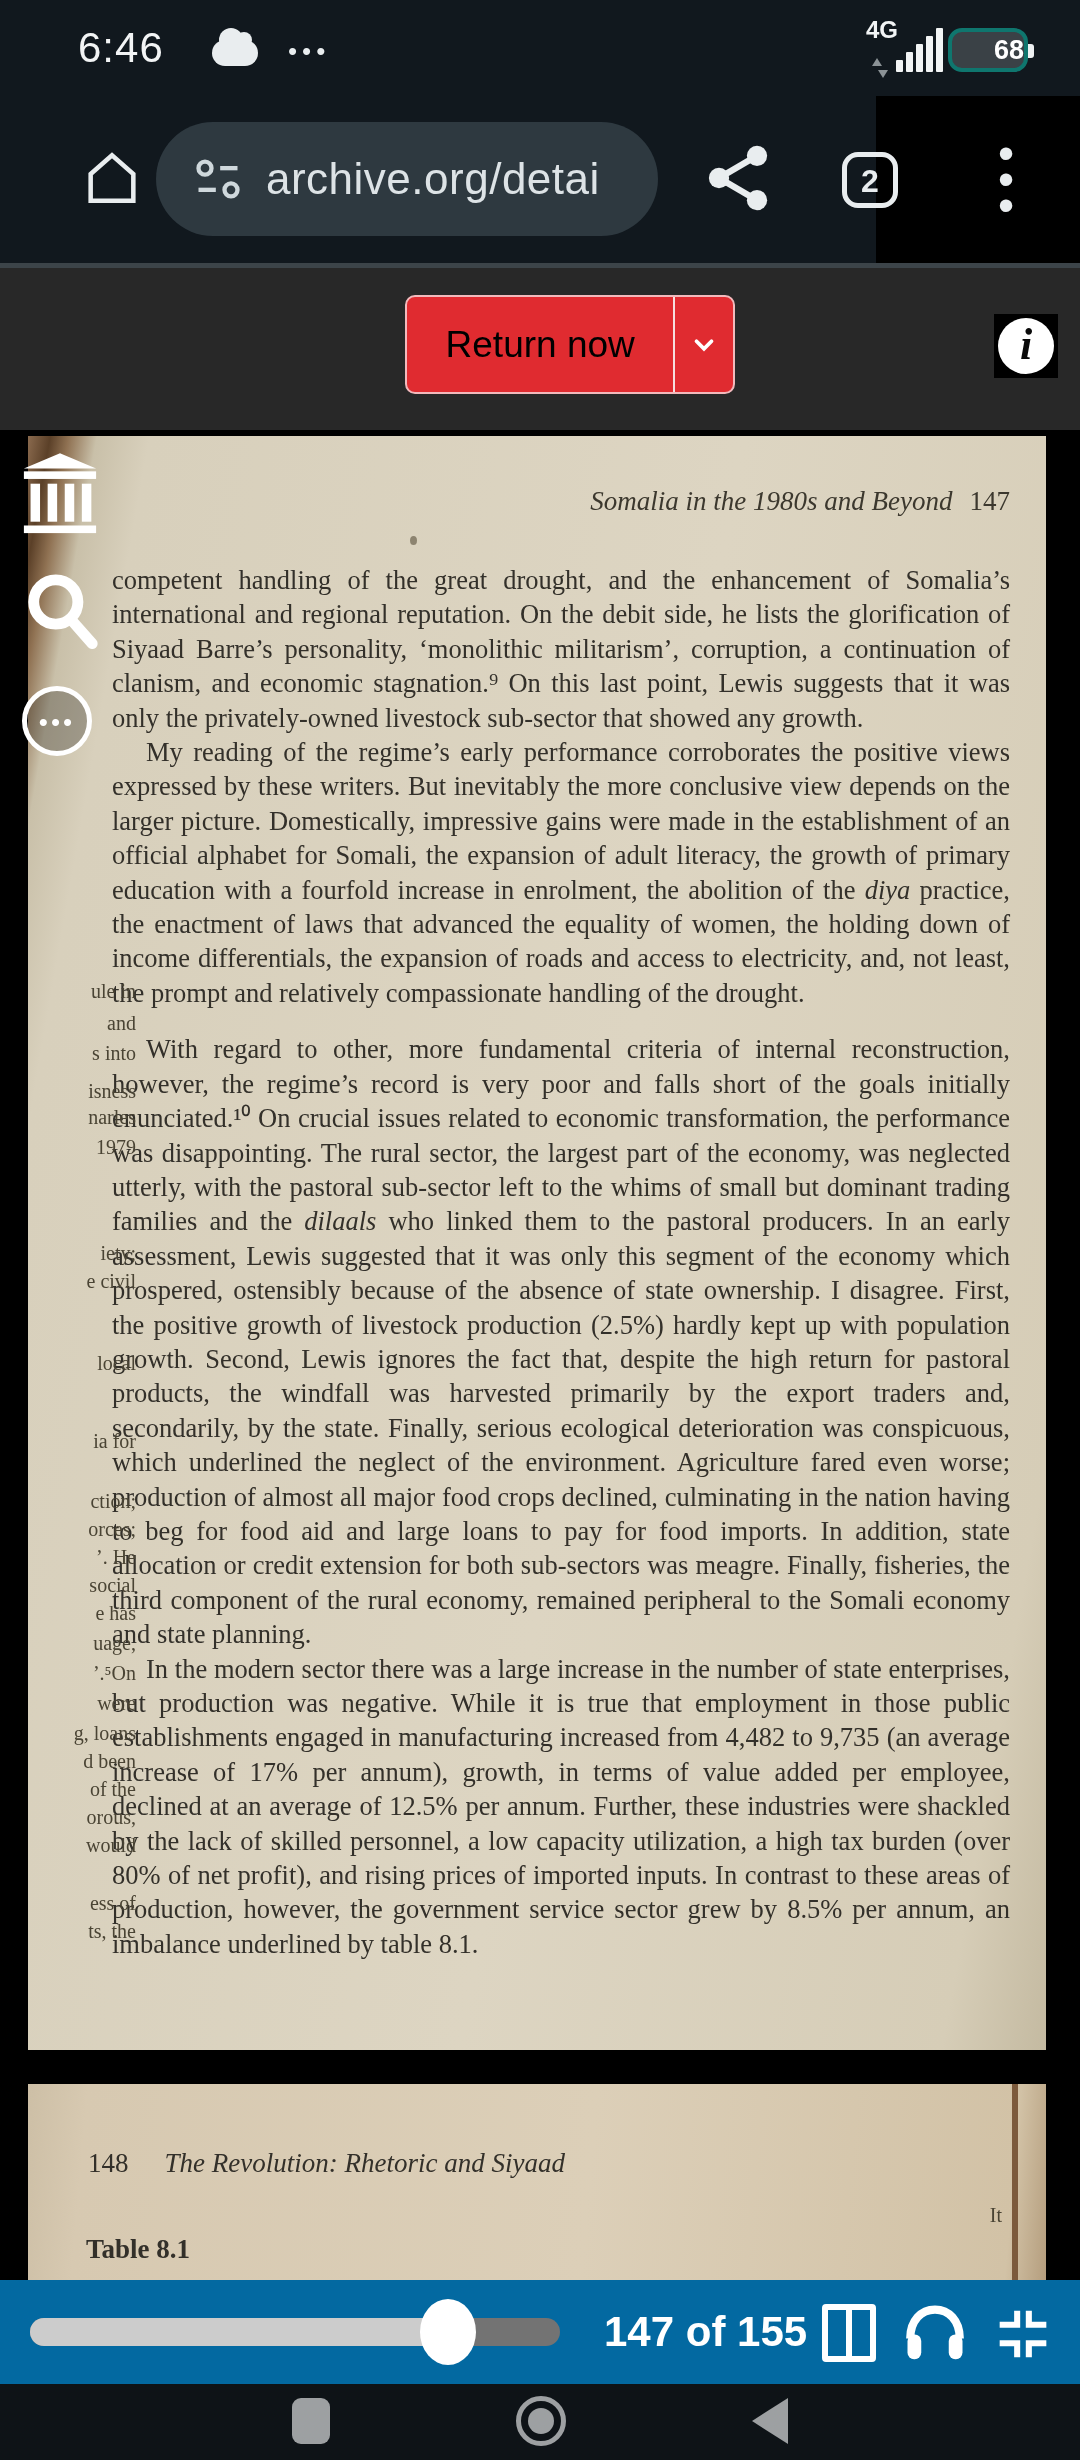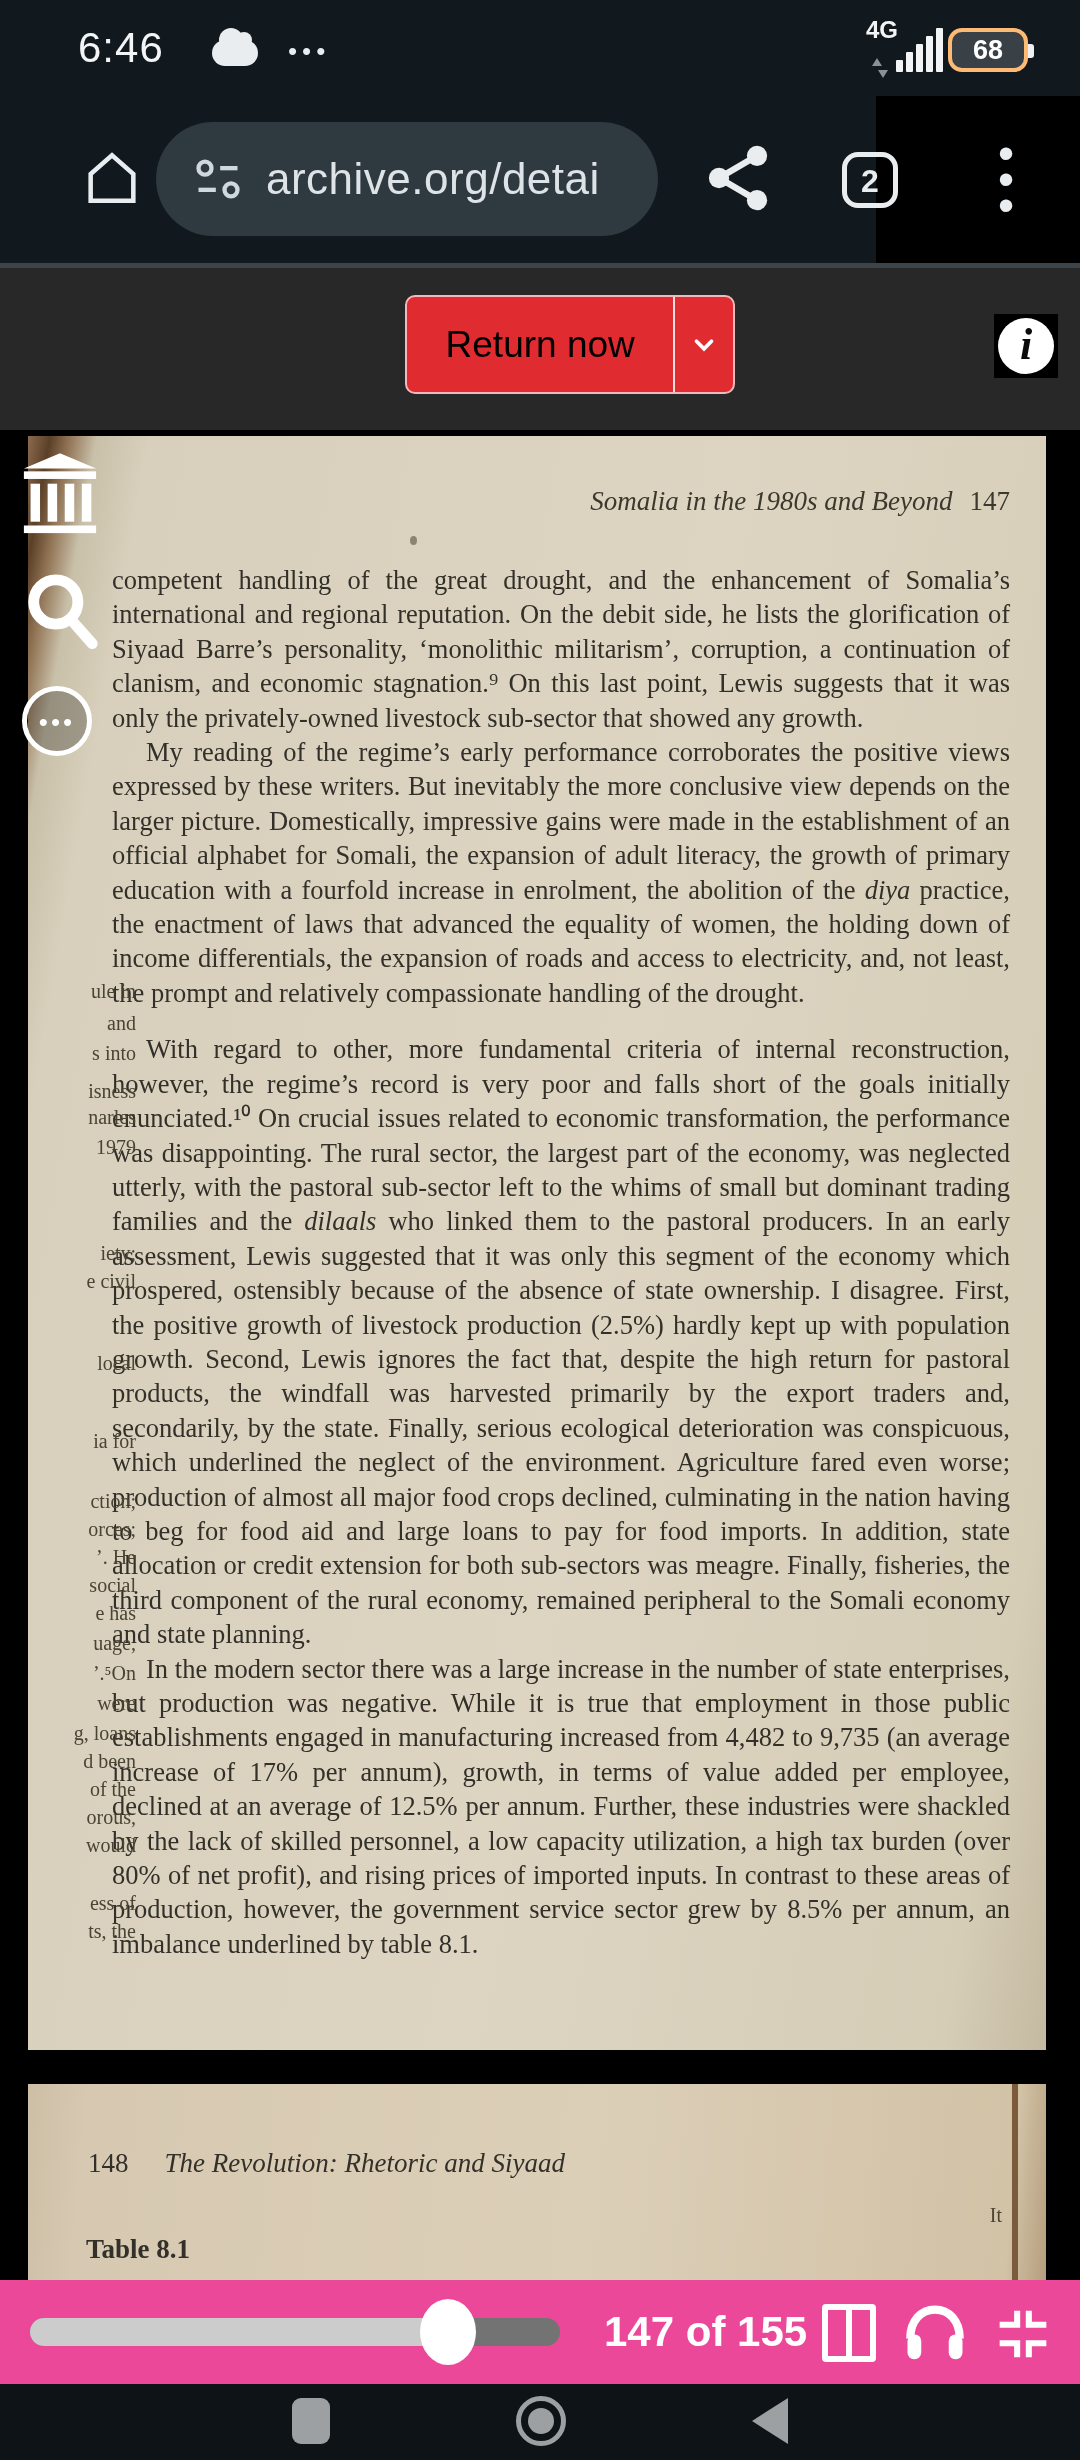--- a/index.html
+++ b/index.html
@@ -20,22 +20,22 @@
   .net-label { left:866px; top:16px; color:#f2f4f5; font-size:24px; font-weight:bold; }
   .sig { left:896px; top:26px; width:52px; height:46px; }
   .sig i { position:absolute; bottom:0; background:#f2f4f5; width:7px; border-radius:1px; display:block;}
   .sig i:nth-child(1){left:0; height:12px;} .sig i:nth-child(2){left:10px; height:20px;}
   .sig i:nth-child(3){left:20px; height:28px;} .sig i:nth-child(4){left:30px; height:36px;}
   .sig i:nth-child(5){left:40px; height:44px;}
   .updown { left:872px; top:58px; width:16px; height:20px; }
   .updown b { position:absolute; width:0; height:0; border-left:5px solid transparent; border-right:5px solid transparent; }
   .updown b.u { top:0; border-bottom:8px solid #8b9296; }
   .updown b.d { bottom:0; border-top:8px solid #8b9296; left:6px;}
-  .battery { left:948px; top:28px; width:80px; height:44px; border:4px solid #fdba74; border-radius:14px;
-             color:#fff; font-size:27px; font-weight:bold; text-align:center; line-height:36px; background:#3a4146;}
+  .battery { left:948px; top:28px; width:80px; height:44px; border:4px solid #0f766e; border-radius:14px;
+             color:#fff; font-size:27px; font-weight:bold; text-align:right; line-height:36px; background:#3a4146;}
   .battery:after { content:""; position:absolute; right:-10px; top:12px; width:6px; height:14px;
                    background:#eef1f2; border-radius:0 3px 3px 0; }
 
   
   #browser-bar { left:0; top:96px; width:876px; height:167px; background:#11181e; }
   .home-ic { left:80px; top:50px; }
   .url-pill { left:156px; top:26px; width:502px; height:114px; background:#2e3940; border-radius:57px;
               display:flex; align-items:center; }
   .tune-ic { margin-left:36px; }
   .url-text { color:#dde3e6; font-size:44px; margin-left:22px; letter-spacing:.5px; }
@@ -88,21 +88,21 @@
   .p2-table { position:absolute; left:58px; top:150px; font-size:27px; font-weight:bold; }
   .p2-edge { position:absolute; right:44px; top:120px; font-size:20px; color:#4a4434; }
 
   
   .side-ic { position:absolute; }
   #side-more { left:22px; top:256px; width:70px; height:70px; border:5px solid #fff; border-radius:50%;
                color:#fff; text-align:center; font-size:26px; letter-spacing:3px; line-height:62px;
                background:rgba(0,0,0,.25); }
 
   
-  #reader-toolbar { left:0; top:2280px; width:1080px; height:104px; background:#ec4899; }
+  #reader-toolbar { left:0; top:2280px; width:1080px; height:104px; background:#0369a1; }
   .slider-track { left:30px; top:38px; width:530px; height:28px; background:#737373; border-radius:14px; }
   .slider-fill { left:30px; top:38px; width:418px; height:28px; background:#cccccc; border-radius:14px 0 0 14px; }
   .slider-thumb { left:420px; top:19px; width:56px; height:66px; background:#fff; border-radius:50%; }
   .page-indicator { left:604px; top:28px; color:#fff; font-size:42px; font-weight:bold; }
   .spread-ic { left:822px; top:24px; width:54px; height:58px; border:6px solid #fff; border-radius:4px; }
   .spread-ic i { position:absolute; left:50%; top:0; width:6px; height:100%; margin-left:-3px; background:#fff; display:block;}
   .hp-ic { left:902px; top:22px; }
   .corners-ic { left:994px; top:26px; }
 
   

